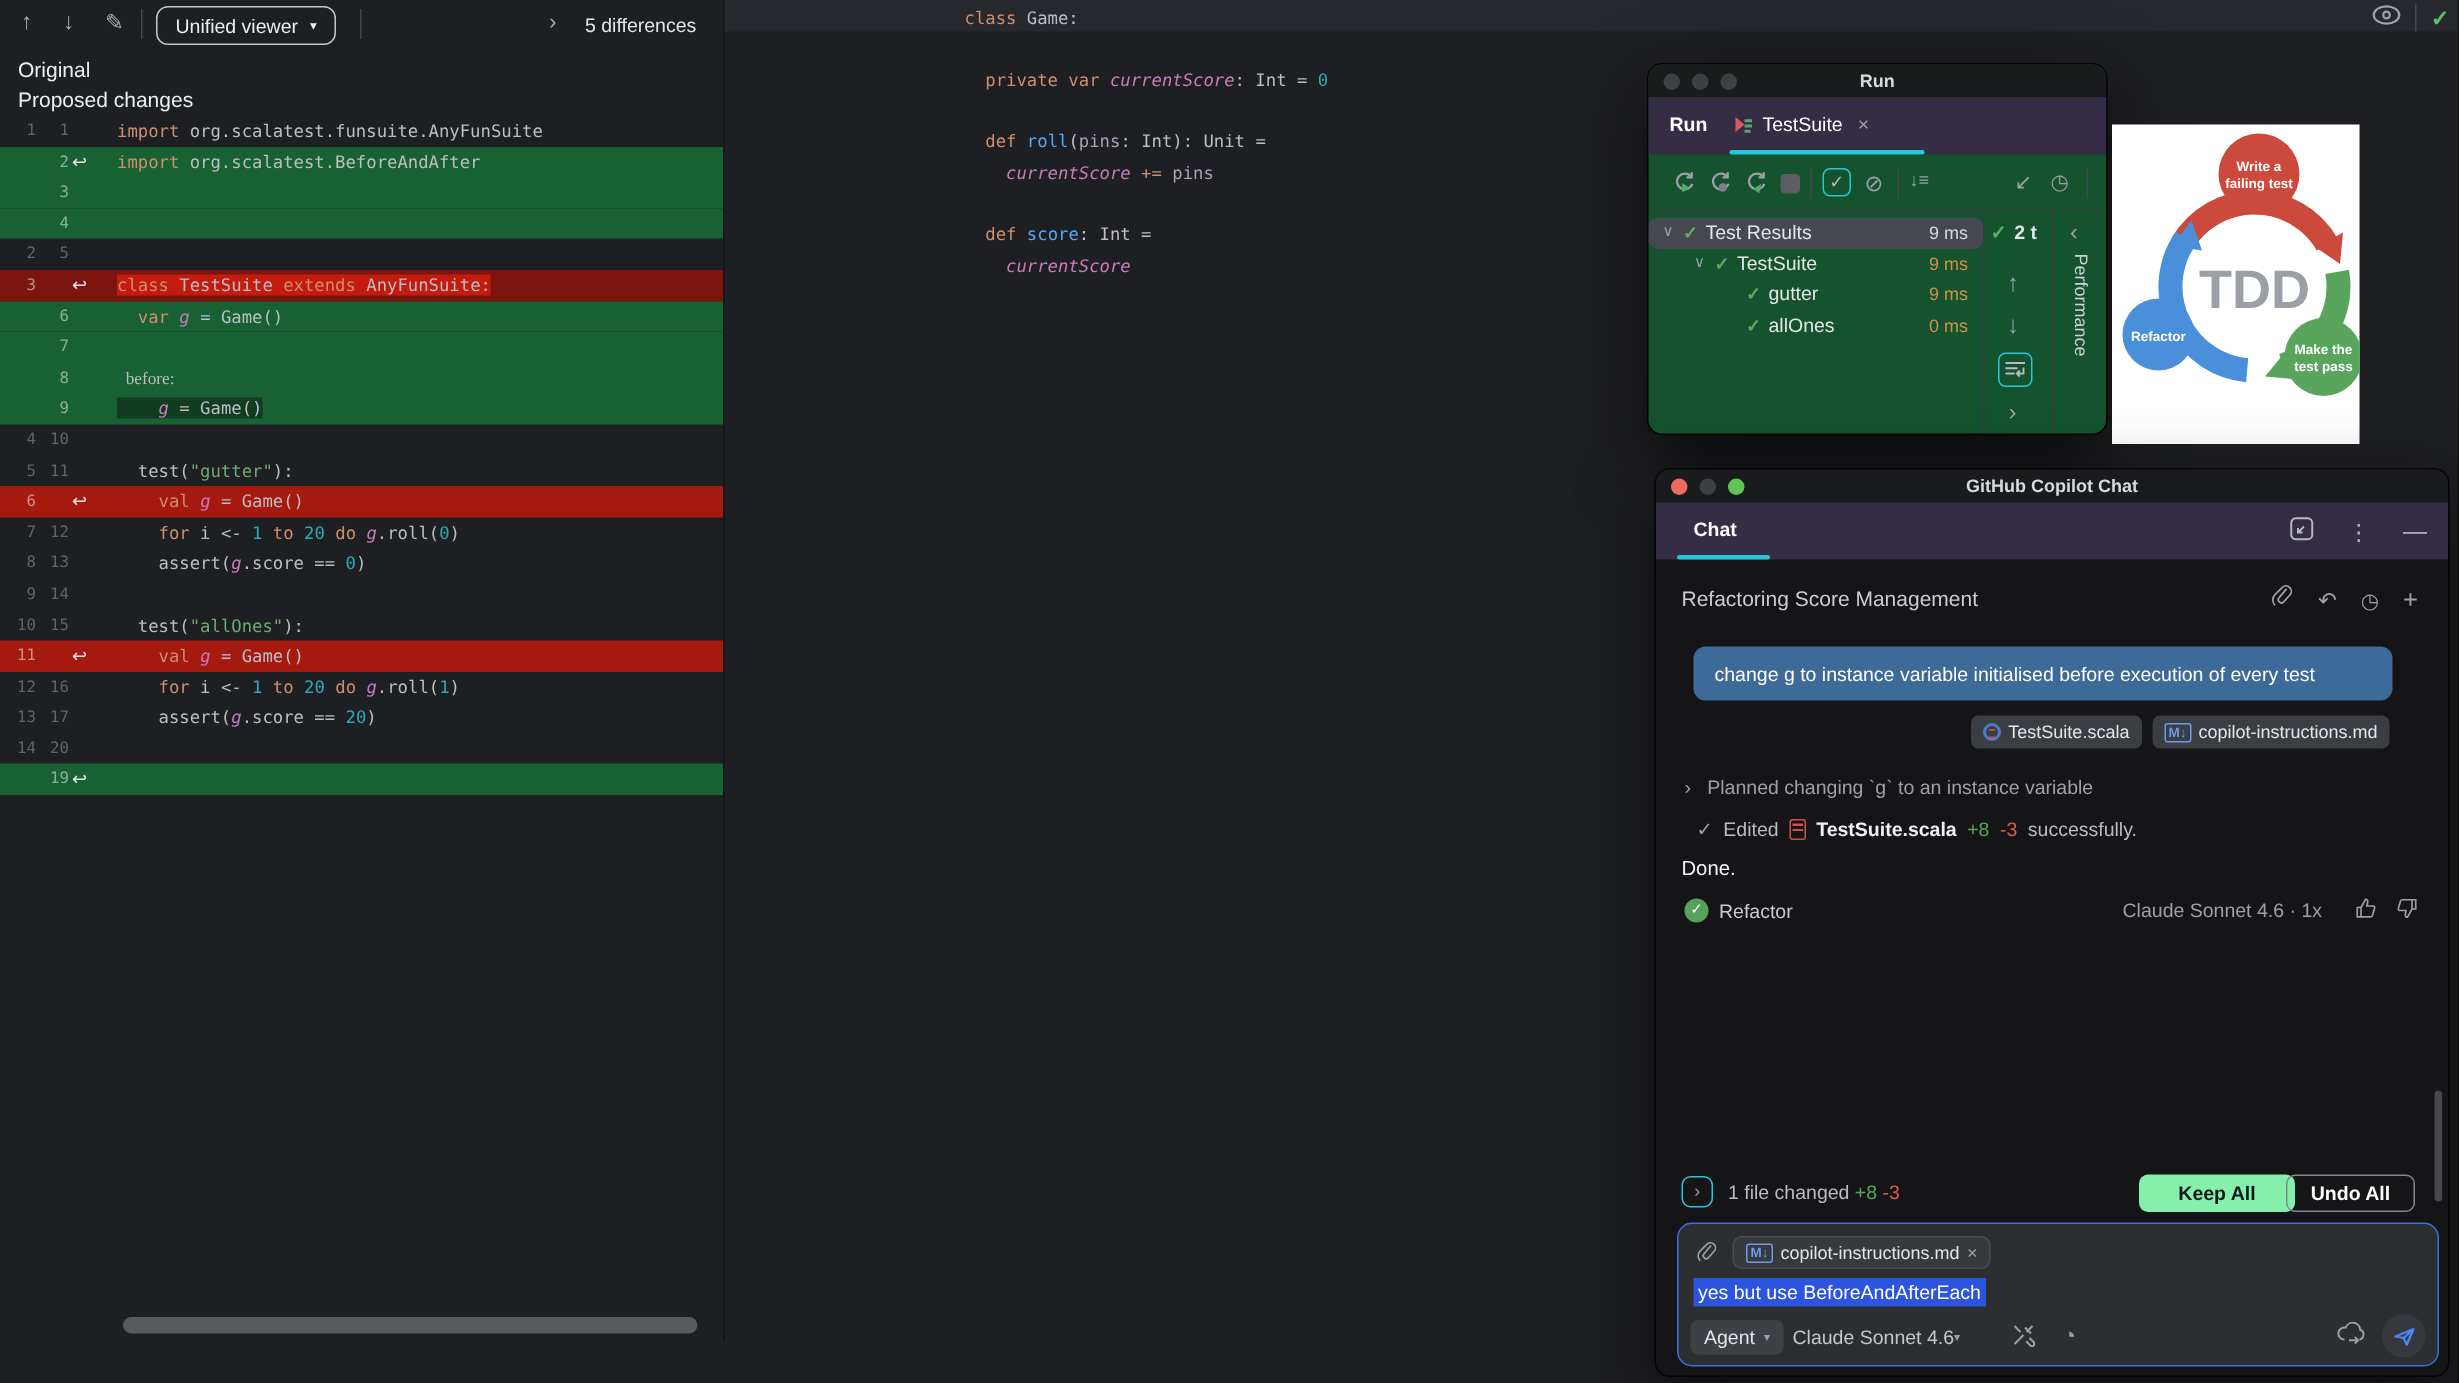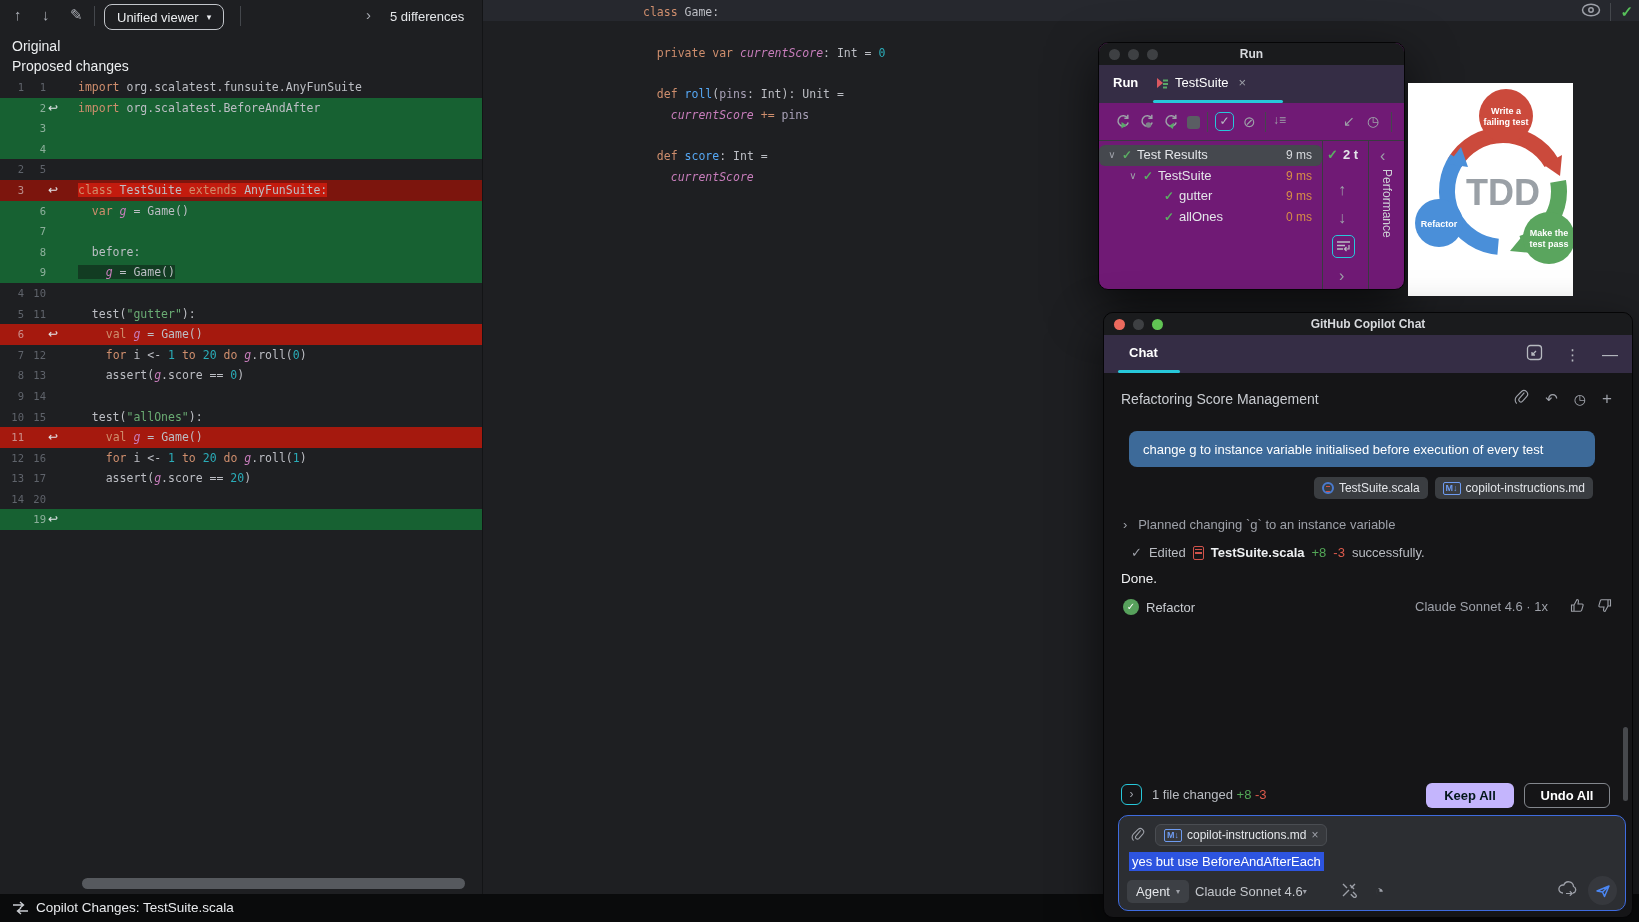--- a/index.html
+++ b/index.html
@@ -45,21 +45,21 @@
   .eline { height:20.6px; line-height:20.6px; }
   .ed-actions { position:absolute; top:3px; right:6px; display:flex; align-items:center; gap:9px; height:18px;}
   .ed-check { color:#57c15a; font-size:15px; font-weight:bold; }
 
   
   #status-bar { left:0; top:894px; width:1639px; height:28px; background:#0a0b0c; }
   #status-bar .txt { position:absolute; left:36px; top:6px; font-size:13.5px; color:#e8eaed; }
   #status-bar svg { position:absolute; left:12px; top:7px; }
 
   
-  .win { position:absolute; border-radius:10px; background:#701a75; border:1px solid #050506;
+  .win { position:absolute; border-radius:10px; background:#14532d; border:1px solid #050506;
          box-shadow:0 18px 50px rgba(0,0,0,.65); overflow:hidden; }
   .titlebar { position:relative; height:22px; background:#1a1b1d; }
   .dots { position:absolute; left:10px; top:6px; display:flex; gap:8px; }
   .dot { width:11px; height:11px; border-radius:50%; background:#3e4043; }
   .win-title { position:absolute; left:0; right:0; top:4px; text-align:center; font-size:12px; font-weight:bold; color:#d7d9dd; }
   .tabbar { position:relative; height:38px; background:#352d45; }
   .cyan-underline { position:absolute; bottom:0; height:3px; background:#27c8da; border-radius:2px; }
 
   
   #run-window { left:1098px; top:42px; width:307px; height:248px; }
@@ -104,21 +104,21 @@
   .completed-row { position:absolute; left:19px; top:284px; right:20px; height:20px; font-size:13px; color:#c8cbd0; display:flex; align-items:center; }
   .badge { width:16px; height:16px; border-radius:50%; background:#57a15c; color:#fff; font-size:10px; text-align:center; line-height:16px; margin-right:7px;}
   .model-info { position:absolute; right:64px; top:2px; color:#9da0a8; }
   .thumbs { position:absolute; right:0; top:1px; display:flex; gap:12px; color:#9da0a8; }
   .chat-scroll { position:absolute; right:4px; top:414px; width:5px; height:74px; background:#47494d; border-radius:3px; }
 
   .changes-bar { position:absolute; left:0; right:0; top:468px; height:30px; }
   .exp-box { position:absolute; left:17px; top:3px; width:21px; height:21px; border:1.5px solid #27c8da; border-radius:6px;
              color:#9da0a8; font-size:12px; text-align:center; line-height:19px; }
   .cb-text { position:absolute; left:48px; top:6px; font-size:13px; color:#b9bcc2; }
-  .keep-btn { position:absolute; left:322px; top:2px; width:88px; height:25px; background:#c4b5fd; border:none; border-radius:6px;
+  .keep-btn { position:absolute; left:322px; top:2px; width:104px; height:25px; background:#86efac; border:none; border-radius:6px;
               font-size:13px; font-weight:bold; color:#04181b; font-family:inherit; }
   .undo-btn { position:absolute; left:420px; top:2px; width:86px; height:25px; background:transparent; border:1.5px solid #83878d;
               border-radius:6px; font-size:13px; font-weight:bold; color:#fff; font-family:inherit; }
   .plus-g { color:#53a757; } .minus-r { color:#dd5a4c; }
 
   .input-box { position:absolute; left:14px; top:502px; width:508px; height:96px; background:#2c2e32;
                border:1.5px solid #3f6ce0; border-radius:10px; }
   .in-chip { position:absolute; left:36px; top:8px; height:22px; background:#37393d; border:1px solid #4a4d52; border-radius:6px;
              display:flex; align-items:center; gap:5px; padding:0 8px; font-size:12px; color:#e3e5e9; }
   .in-text { position:absolute; left:10px; top:38px; font-size:13px; color:#fff; }
@@ -197,21 +197,21 @@
           <span class="dcode mono"><span style="color: rgb(188, 190, 196);">  </span><span style="color: rgb(207, 142, 109);">var</span><span style="color: rgb(188, 190, 196);"> </span><span style="color: rgb(199, 125, 187); font-style: italic;">g</span><span style="color: rgb(188, 190, 196);"> = Game()</span></span>
         </div>
         <div class="drow add">
           <span class="g1"></span>
           <span class="g2">7</span>
           <span class="dcode mono"></span>
         </div>
         <div class="drow add">
           <span class="g1"></span>
           <span class="g2">8</span>
-          <span class="dcode mono"><span style="color: rgb(188, 190, 196);">  before:</span></span>
+          <span class="dcode mono"><span style="color: rgb(188, 190, 196); font-family: Liberation Serif, serif;">  before:</span></span>
         </div>
         <div class="drow add">
           <span class="g1"></span>
           <span class="g2">9</span>
           <span class="dcode mono"><span class="codein-dark"><span style="color: rgb(188, 190, 196);">    </span><span style="color: rgb(199, 125, 187); font-style: italic;">g</span><span style="color: rgb(188, 190, 196);"> = Game()</span></span></span>
         </div>
         <div class="drow same">
           <span class="g1">4</span>
           <span class="g2">10</span>
           <span class="dcode mono"></span>
@@ -286,27 +286,20 @@
         <svg width="20" height="14" viewBox="0 0 20 14">
             <ellipse cx="10" cy="7" rx="8.5" ry="5.8" fill="none" stroke="#9da0a8" stroke-width="1.5"></ellipse>
             <circle cx="10" cy="7" r="2.2" fill="none" stroke="#9da0a8" stroke-width="1.5"></circle>
           </svg>
       </span>
       <span class="vsep" style="position:static;display:inline-block;height:18px"></span>
       <span class="ed-check">✓</span>
     </div>
   </section>
 
-  <div class="abs" id="status-bar">
-    <svg width="17" height="14" viewBox="0 0 17 14">
-      <path d="M1 4 h10 M8 1 l3.5 3 L8 7" stroke="#c9ccd1" stroke-width="1.4" fill="none"></path>
-      <path d="M16 10 h-10 M9 7 l-3.5 3 L9 13" stroke="#c9ccd1" stroke-width="1.4" fill="none"></path>
-    </svg>
-    <span class="txt">Copilot Changes: TestSuite.scala</span>
-  </div>
 
   <div class="win" id="run-window">
     <div class="titlebar">
       <div class="dots">
         <span class="dot"></span>
         <span class="dot"></span>
         <span class="dot"></span>
       </div>
       <div class="win-title">Run</div>
     </div>

